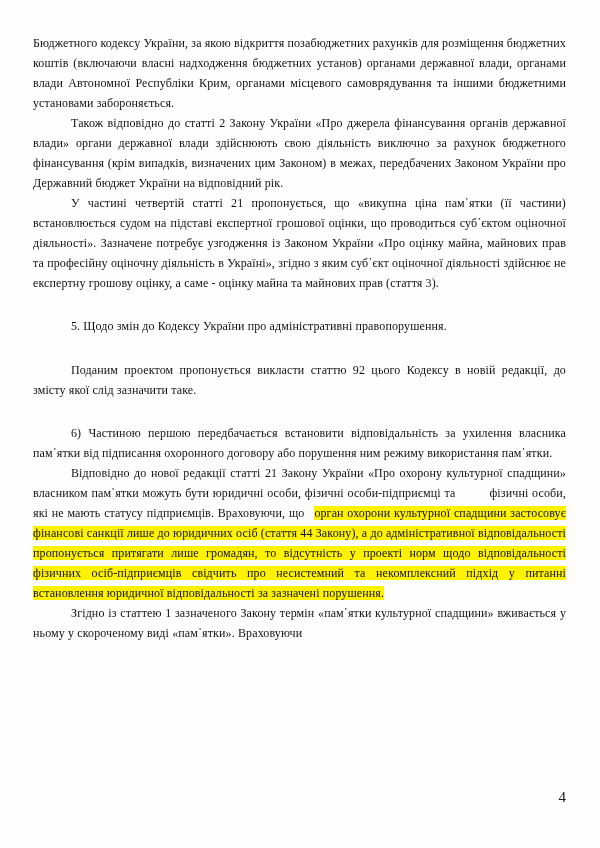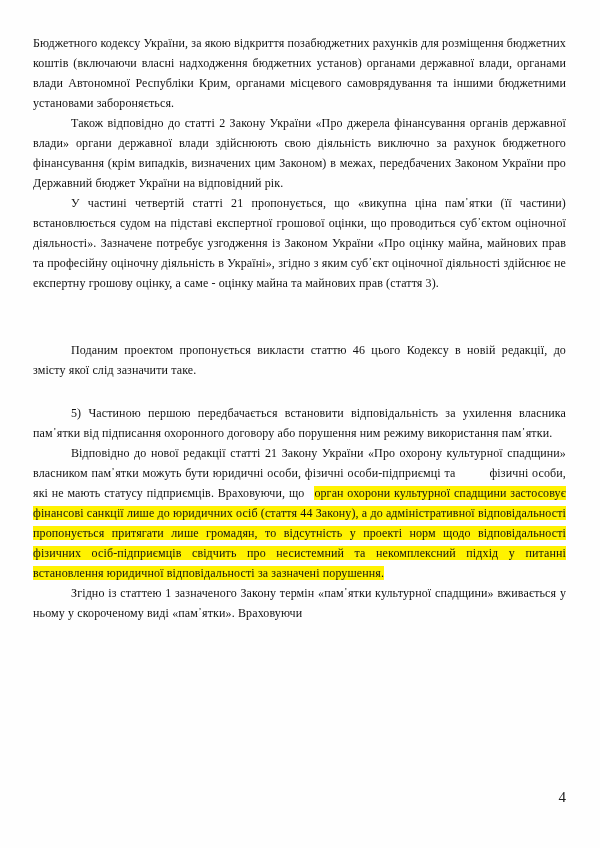--- a/index.html
+++ b/index.html
@@ -83,28 +83,29 @@
   <div class="text-col">
 
     <p class="para noindent">Бюджетного кодексу України, за якою відкриття позабюджетних рахунків для розміщення бюджетних коштів (включаючи власні надходження бюджетних установ) органами державної влади, органами влади Автономної Республіки Крим, органами місцевого самоврядування та іншими бюджетними установами забороняється.</p>
 
     <p class="para indent">Також відповідно до статті 2 Закону України «Про джерела фінансування органів державної влади» органи державної влади здійснюють свою діяльність виключно за рахунок бюджетного фінансування (крім випадків, визначених цим Законом) в межах, передбачених Законом України про Державний бюджет України на відповідний рік.</p>
 
     <p class="para indent">У частині четвертій статті 21 пропонується, що «викупна ціна пам᾽ятки (її частини) встановлюється судом на підставі експертної грошової оцінки, що проводиться суб᾽єктом оціночної діяльності». Зазначене потребує узгодження із Законом України «Про оцінку майна, майнових прав та професійну оціночну діяльність в Україні», згідно з яким суб᾽єкт оціночної діяльності здійснює не експертну грошову оцінку, а саме - оцінку майна та майнових прав (стаття 3).</p>
 
     <div class="spacer-line"></div>
 
+    <p class="para indent">5. Щодо змін до Кодексу України про адміністративні правопорушення.</p>
 
     <div class="spacer-line"></div>
 
-    <p class="para indent">Поданим проектом пропонується викласти статтю 46 цього Кодексу в новій редакції, до змісту якої слід зазначити таке.</p>
+    <p class="para indent">Поданим проектом пропонується викласти статтю 92 цього Кодексу в новій редакції, до змісту якої слід зазначити таке.</p>
 
     <div class="spacer-line"></div>
 
-    <p class="para indent">5) Частиною першою передбачається встановити відповідальність за ухилення власника пам᾽ятки від підписання охоронного договору або порушення ним режиму використання пам᾽ятки.</p>
+    <p class="para indent">6) Частиною першою передбачається встановити відповідальність за ухилення власника пам᾽ятки від підписання охоронного договору або порушення ним режиму використання пам᾽ятки.</p>
 
     <p class="para indent"><span>Відповідно до нової редакції статті 21 Закону України «Про охорону культурної спадщини» власником пам᾽ятки можуть бути юридичні особи, фізичні особи-підприємці та</span><span class="wide-gap"></span><span>фізичні особи, які не мають статусу підприємців. Враховуючи, що</span><span class="mid-gap"></span><span class="hl">орган охорони культурної спадщини застосовує фінансові санкції лише до юридичних осіб (стаття 44 Закону), а до адміністративної відповідальності пропонується притягати лише громадян, то відсутність у проекті норм щодо відповідальності фізичних осіб-підприємців  свідчить про несистемний та некомплексний підхід у питанні встановлення юридичної відповідальності за зазначені порушення.</span></p>
 
     <p class="para indent">Згідно із статтею 1 зазначеного Закону термін «пам᾽ятки культурної спадщини» вживається у ньому у скороченому виді «пам᾽ятки». Враховуючи</p>
 
   </div>
 
   <div class="page-number">4</div>
 
 </div>

